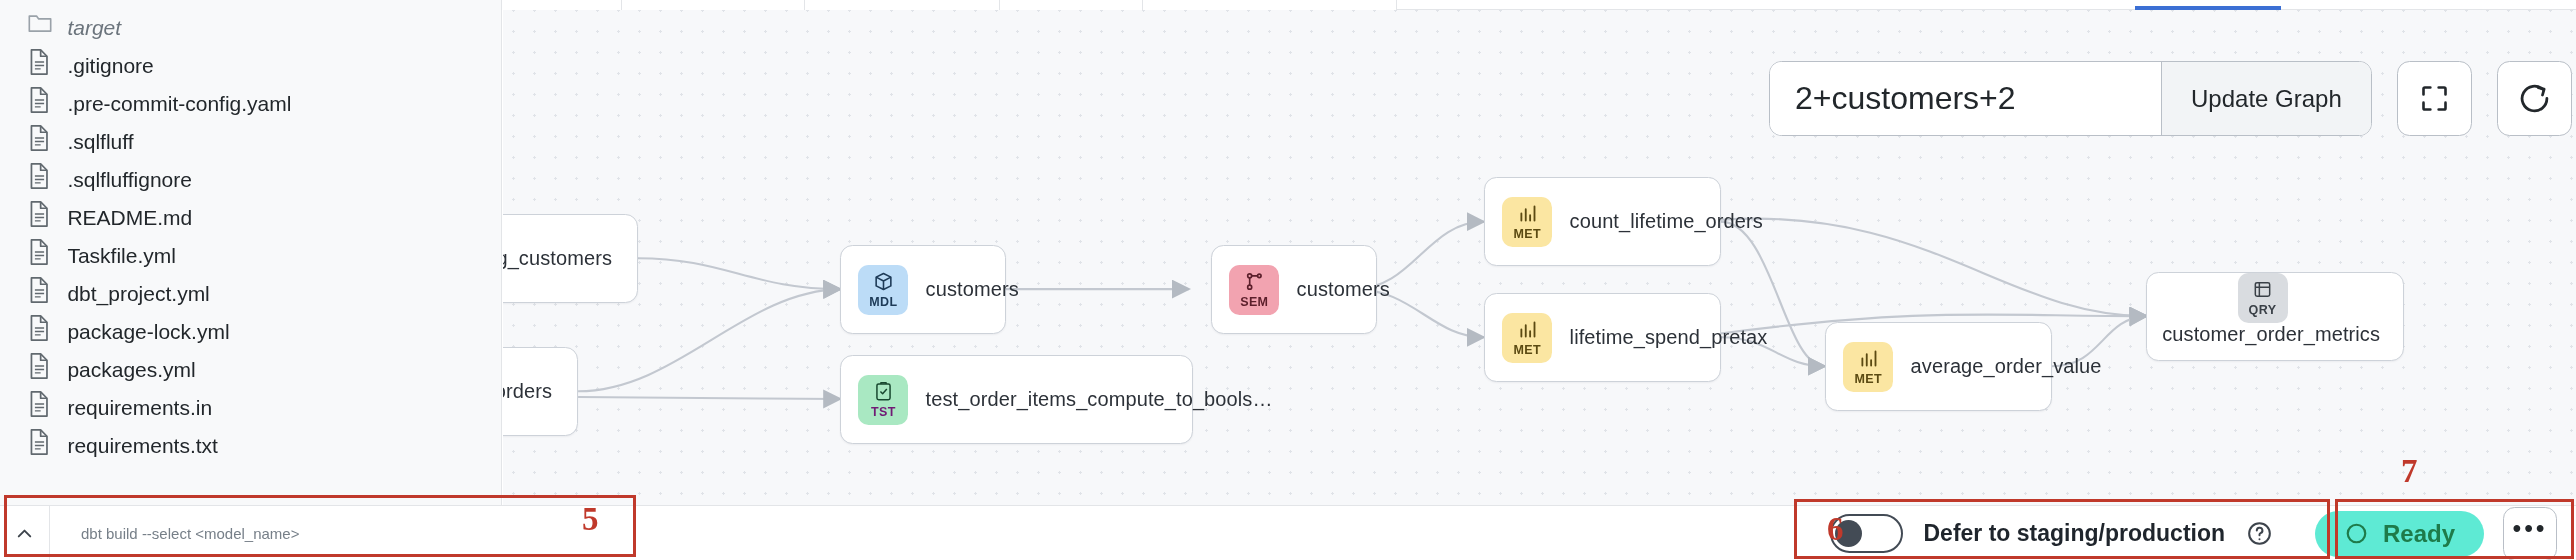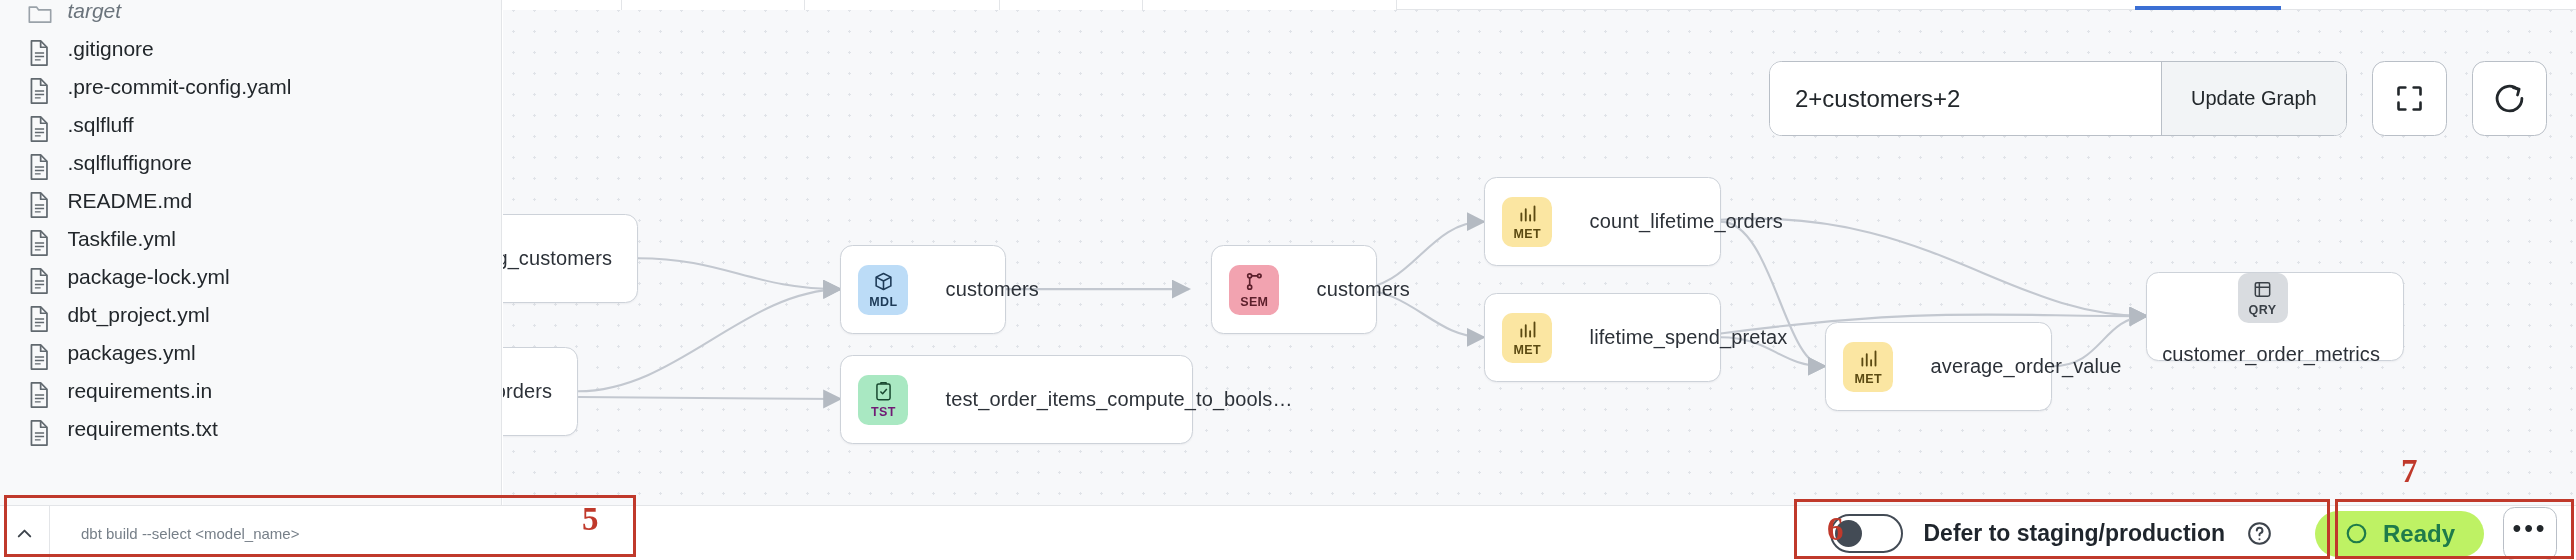--- a/index.html
+++ b/index.html
@@ -13,21 +13,21 @@
 
   
   #sidebar {
     position: absolute; left: 0; top: 0; width: 502px; height: 505px;
     background: #f8f9fa;
     border-right: 1px solid #e3e5e8;
     padding-top: 0px;
     overflow: hidden;
   }
   .file-row {
-    display: flex; align-items: flex-start;
+    display: flex; align-items: flex-end;
     height: 38px; padding-left: 27px;
     font-size: 21px; color: #22272b; white-space: nowrap;
   }
   .file-row.folder { color: #6b747c; font-style: italic; }
   .file-ic { width: 25px; height: 29px; margin-right: 15.4px; flex: 0 0 25px;
              display: flex; align-items: center; justify-content: center; }
   .file-ic svg { display: block; }
   .file-label { line-height: 1; }
 
   
@@ -53,21 +53,20 @@
   
   #edges { position: absolute; left: 0; top: 0; width: 2073px; height: 505px; }
 
   
   .node {
     position: absolute; background: #ffffff;
     border: 1.5px solid #cdd2d9; border-radius: 12.5px;
     display: flex; align-items: center;
     box-shadow: 0 1px 1.9px rgba(16,24,40,.05);
     padding: 0 25px 0 17.3px;
-    gap: 20px;
   }
   .node-badge {
     width: 50px; height: 50px; border-radius: 10.6px;
     display: flex; flex-direction: column; align-items: center;
     justify-content: center; flex: 0 0 50px; margin-right: 17.3px;
   }
   .node-badge .glyph { line-height: 1; margin-bottom: 1px; }
   .node-badge .kind {
     font-size: 12.5px; font-weight: 700; letter-spacing: 0.4px; line-height: 1;
   }
@@ -82,26 +81,26 @@
 
   
   #graph-toolbar { position: absolute; left: 1266px; top: 61px; display: flex; gap: 25px; }
   .lineage-group {
     display: flex; align-items: stretch; height: 75px;
     border: 1.5px solid #b9bfc7; border-radius: 12.5px; background: #ffffff;
     overflow: hidden;
   }
   #lineage-input {
     width: 391px; border: none; outline: none; background: #ffffff;
-    font-family: "Liberation Sans", sans-serif; font-size: 24px; color: #22272b;
+    font-family: "Liberation Sans", sans-serif; font-size: 32px; color: #22272b;
     padding: 0 25px;
   }
   #update-graph-btn {
     border: none; border-left: 1.5px solid #b9bfc7; background: #f2f4f6;
-    font-family: "Liberation Sans", sans-serif; font-size: 20px; color: #22272b;
+    font-family: "Liberation Sans", sans-serif; font-size: 24px; color: #22272b;
     padding: 0 29px; cursor: pointer; white-space: nowrap;
   }
   .icon-btn {
     width: 75px; height: 75px; border: 1.5px solid #b9bfc7; border-radius: 12.5px;
     background: #ffffff; display: flex; align-items: center; justify-content: center;
     cursor: pointer;
   }
 
   
   #bottombar {
@@ -130,21 +129,21 @@
     border: 2.3px solid #434b55; position: relative; cursor: pointer; flex: 0 0 73px;
   }
   .toggle .knob {
     position: absolute; left: 3.9px; top: 3.9px; width: 27px; height: 27px;
     border-radius: 50%; background: #434b55;
   }
   #defer-label { font-size: 23px; font-weight: 700; color: #1f252c; white-space: nowrap; }
   #status-zone { display: flex; align-items: center; gap: 19px; padding: 0 19px 0 15.4px; }
   #ready-pill {
     display: flex; align-items: center; gap: 13.5px;
-    background: #bef264; border-radius: 27px; height: 46px; padding: 0 29px;
+    background: #5eead4; border-radius: 27px; height: 46px; padding: 0 29px;
     font-size: 24px; color: #1e7b4a; font-weight: 700; cursor: pointer;
   }
   #more-btn {
     width: 54px; height: 54px; border: 1.5px solid #b9bfc7; border-radius: 11.6px;
     background: #ffffff; display: flex; align-items: center; justify-content: center;
     cursor: pointer; letter-spacing: 2.9px; font-size: 25px; color: #22272b;
     padding-bottom: 11.6px; line-height: 0;
   }
 
   
@@ -230,31 +229,31 @@
           <span class="file-label">Taskfile.yml</span>
         </div>
         <div class="file-row">
           <span class="file-ic">
             <svg width="23" height="28" viewBox="0 0 20 24" fill="none" stroke="#61696f" stroke-width="1.5" stroke-linejoin="round">
   <path d="M3 1.5h8l5.5 5.5v15.5H3z"></path>
               <path d="M11 1.5V7h5.5"></path>
   <path d="M6 12h8M6 15h8M6 18h5" stroke-width="1.2"></path>
             </svg>
           </span>
+          <span class="file-label">dbt_project.yml</span>
+        </div>
+        <div class="file-row">
+          <span class="file-ic">
+            <svg width="23" height="28" viewBox="0 0 20 24" fill="none" stroke="#61696f" stroke-width="1.5" stroke-linejoin="round">
+  <path d="M3 1.5h8l5.5 5.5v15.5H3z"></path>
+              <path d="M11 1.5V7h5.5"></path>
+  <path d="M6 12h8M6 15h8M6 18h5" stroke-width="1.2"></path>
+            </svg>
+          </span>
           <span class="file-label">package-lock.yml</span>
-        </div>
-        <div class="file-row">
-          <span class="file-ic">
-            <svg width="23" height="28" viewBox="0 0 20 24" fill="none" stroke="#61696f" stroke-width="1.5" stroke-linejoin="round">
-  <path d="M3 1.5h8l5.5 5.5v15.5H3z"></path>
-              <path d="M11 1.5V7h5.5"></path>
-  <path d="M6 12h8M6 15h8M6 18h5" stroke-width="1.2"></path>
-            </svg>
-          </span>
-          <span class="file-label">dbt_project.yml</span>
         </div>
         <div class="file-row">
           <span class="file-ic">
             <svg width="23" height="28" viewBox="0 0 20 24" fill="none" stroke="#61696f" stroke-width="1.5" stroke-linejoin="round">
   <path d="M3 1.5h8l5.5 5.5v15.5H3z"></path>
               <path d="M11 1.5V7h5.5"></path>
   <path d="M6 12h8M6 15h8M6 18h5" stroke-width="1.2"></path>
             </svg>
           </span>
           <span class="file-label">packages.yml</span>

